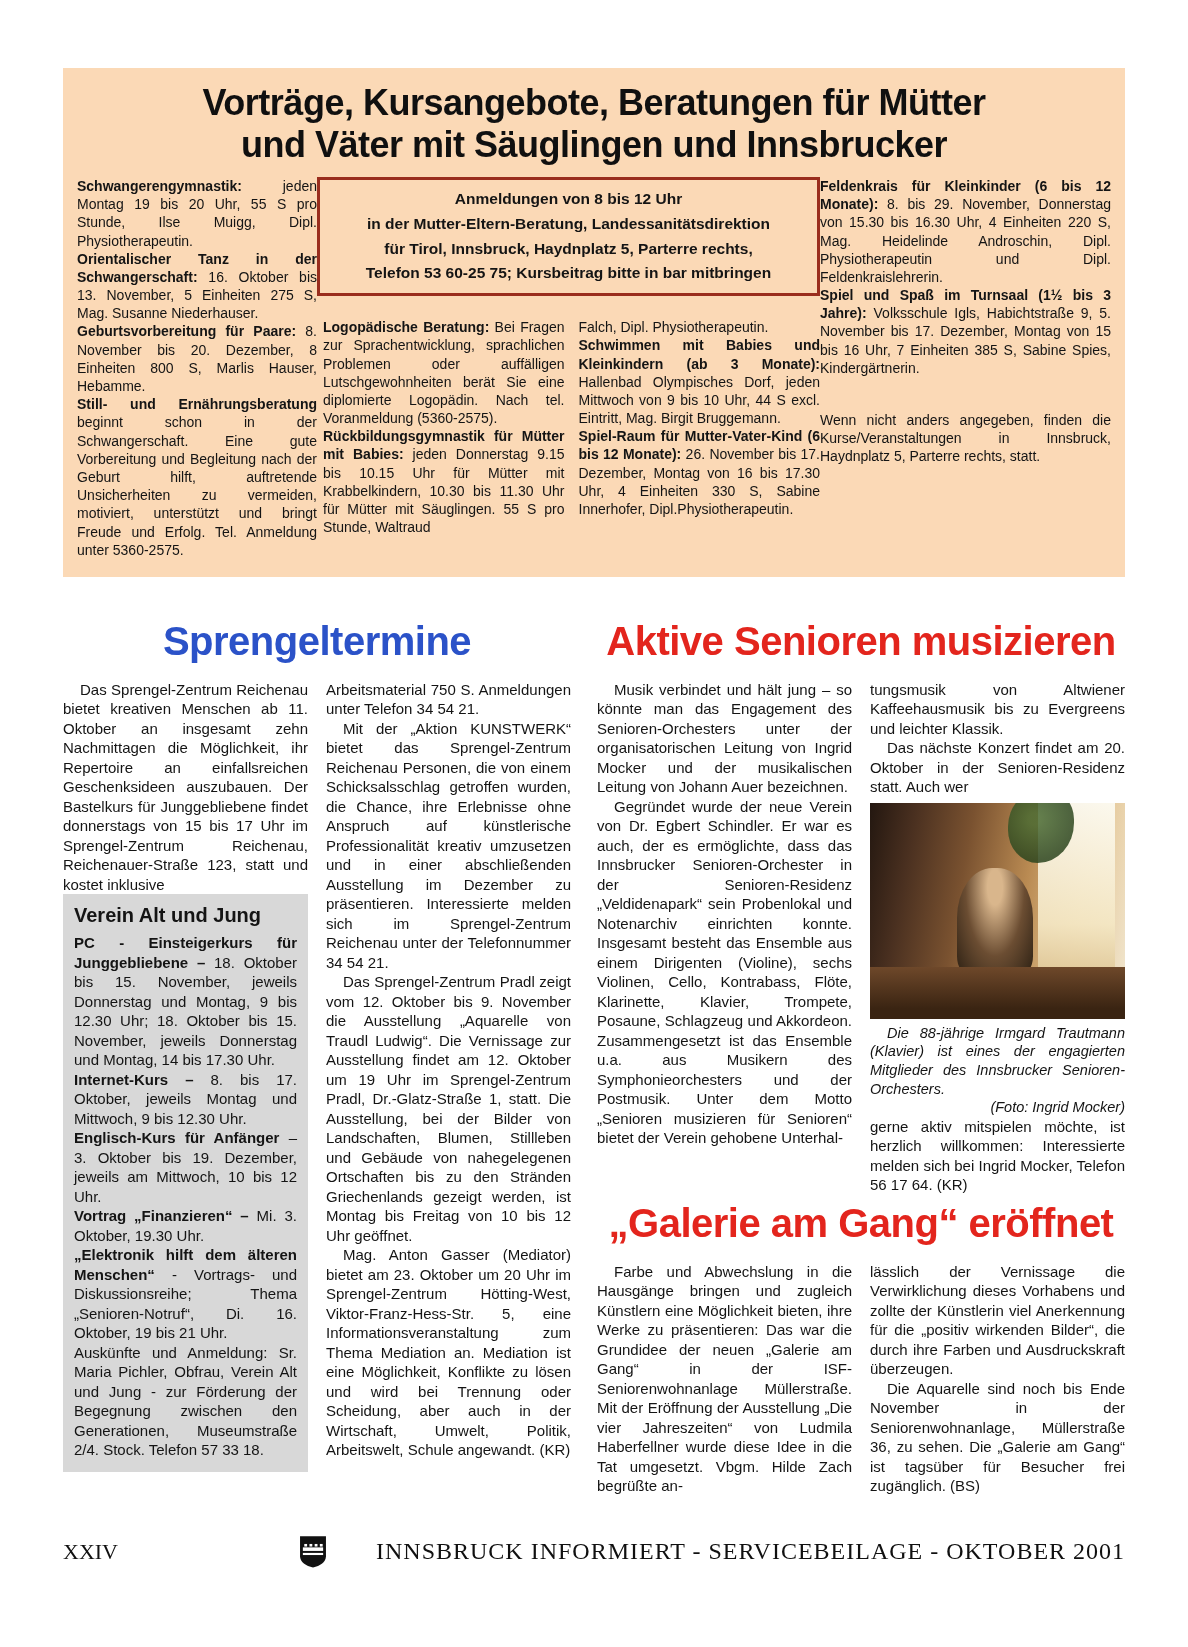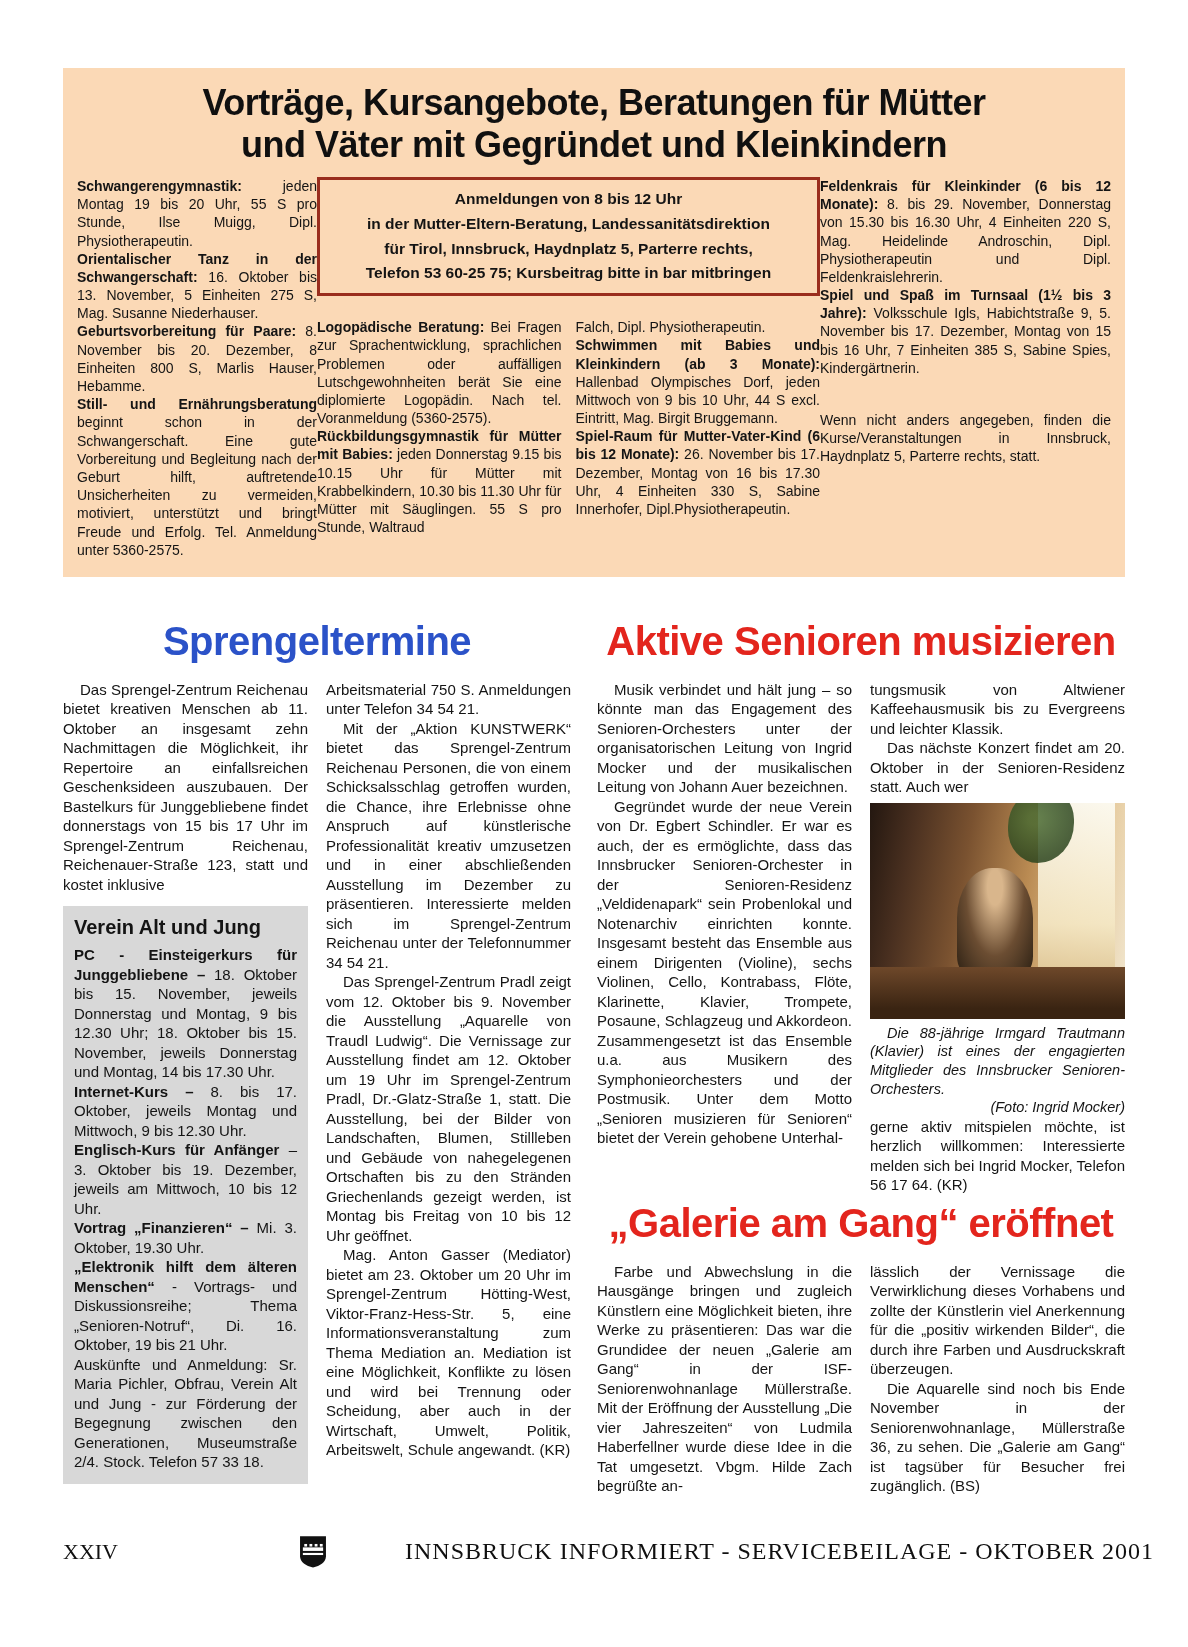--- a/index.html
+++ b/index.html
@@ -12,41 +12,41 @@
   .top-box { margin:68px 63px 0; background:var(--peach-bg,#fbd9b6); padding:12px 14px 18px; }
   .top-title { font-weight:bold; font-size:36px; line-height:1.18; text-align:center; color:#101010; margin:2px 0 10px; letter-spacing:-0.5px; }
   .top-title .tl { display:block; }
   .top-cols { display:flex; font-size:14px; line-height:1.3; text-align:justify; }
   .top-cols p { margin:0; text-indent:0; }
   .tcol1 { flex:0 0 240px; }
   .tmid  { flex:0 0 503px; display:flex; flex-direction:column; }
   .tcol4 { flex:1; }
   .info-box { border:3px solid var(--info-border,#9a2d1d); padding:7px 10px; margin-bottom:22px;
               font-weight:bold; font-size:15.5px; line-height:1.6; text-align:center; }
-  .tmid-cols { display:flex; gap:14px; }
+  .tmid-cols { display:flex; gap:14px;margin-left:6px; }
   .tmid-cols > div { flex:1; min-width:0; }
   .note { margin-top:34px; }
 
   
   .mid { display:flex; gap:26px; margin:36px 63px 0; }
   .left-half  { flex:0 0 508px; }
   .right-half { flex:1; min-width:0; }
 
   h2.art-title { font-size:40px; font-weight:bold; text-align:center; letter-spacing:-0.5px; margin:6px 0 16px; }
   .blue-title { color:var(--blue-title,#2b52c8); }
   .red-title  { color:var(--red-title,#e3251d); }
   .galerie-title { margin-top:26px; }
 
   .art-cols { display:flex; gap:18px; font-size:15px; line-height:1.3; text-align:justify; }
   .acol { flex:1; min-width:0; }
   .acol p { margin:0; text-indent:17px; }
   .acol p.noindent { text-indent:0; }
 
   
-  .verein-box { background:var(--gray-box,#d8d8d8); margin-top:12px; padding:8px 11px 12px; }
+  .verein-box { background:var(--gray-box,#d8d8d8); padding:8px 11px 12px; }
   .verein-box h3 { font-size:20px; font-weight:bold; margin:0 0 5px; }
   .verein-box p { text-indent:0; }
 
   
   .photo { position:relative; width:100%; height:216px; margin:6px 0 5px; overflow:hidden;
            background:linear-gradient(100deg,#231710 0%,#4a3020 16%,#7a5230 36%,#b98a52 58%,#e3c390 78%,#f2e9d4 100%); }
   .ph-window { position:absolute; right:4%; top:0; width:30%; height:80%;
                background:linear-gradient(180deg,#fdfcf4 0%,#f4e7c4 70%,#e0c898 100%); opacity:.92; }
   .ph-plant  { position:absolute; left:54%; top:-6%; width:26%; height:34%; border-radius:50% 40% 55% 45%;
                background:radial-gradient(circle at 40% 40%, #4a6a32 10%, #2c451e 70%); opacity:.85; }
@@ -55,31 +55,31 @@
   .ph-piano  { position:absolute; left:0; bottom:0; width:100%; height:24%;
                background:linear-gradient(180deg,#6e482a 0%,#3a2412 80%); }
   .caption { font-style:italic; font-size:14.5px; line-height:1.28; text-align:justify; }
   .caption .credit { display:block; text-align:right; }
 
   
   .footer { position:absolute; left:63px; right:63px; bottom:30px; display:flex; align-items:center;
             font-family:"Liberation Serif","DejaVu Serif",serif; color:#101010; }
   .page-num { flex:0 0 235px; font-size:22px; }
   .logo { width:30px; height:33px; margin-right:48px; flex:none; }
-  .footer-text { font-size:24px; letter-spacing:1px; white-space:nowrap;margin-left:29px; }
+  .footer-text { font-size:24px; letter-spacing:1px; white-space:nowrap; }
 </style>
 </head>
 <body>
 
 <div class="page">
 
   <section class="top-box">
     <h1 class="top-title">
       <span class="tl">Vorträge, Kursangebote, Beratungen für Mütter</span>
-      <span class="tl">und Väter mit Gegründet und Kleinkindern</span>
+      <span class="tl">und Väter mit Säuglingen und Innsbrucker</span>
     </h1>
     <div class="top-cols">
       <div class="tcol1">
           <p><b>Schwangerengymnastik:</b> jeden Montag 19 bis 20 Uhr, 55 S pro Stunde, Ilse Muigg, Dipl. Physiotherapeutin.</p>
           <p><b>Orientalischer Tanz in der Schwangerschaft:</b> 16. Oktober bis 13. November, 5 Einheiten 275 S, Mag. Susanne Niederhauser.</p>
           <p><b>Geburtsvorbereitung für Paare:</b> 8. November bis 20. Dezember, 8 Einheiten 800 S, Marlis Hauser, Hebamme.</p>
           <p><b>Still- und Ernährungsberatung</b> beginnt schon in der Schwangerschaft. Eine gute Vorbereitung und Begleitung nach der Geburt hilft, auftretende Unsicherheiten zu vermeiden, motiviert, unterstützt und bringt Freude und Erfolg. Tel. Anmeldung unter 5360-2575.</p>
         </div>
       <div class="tmid">
         <div class="info-box">

